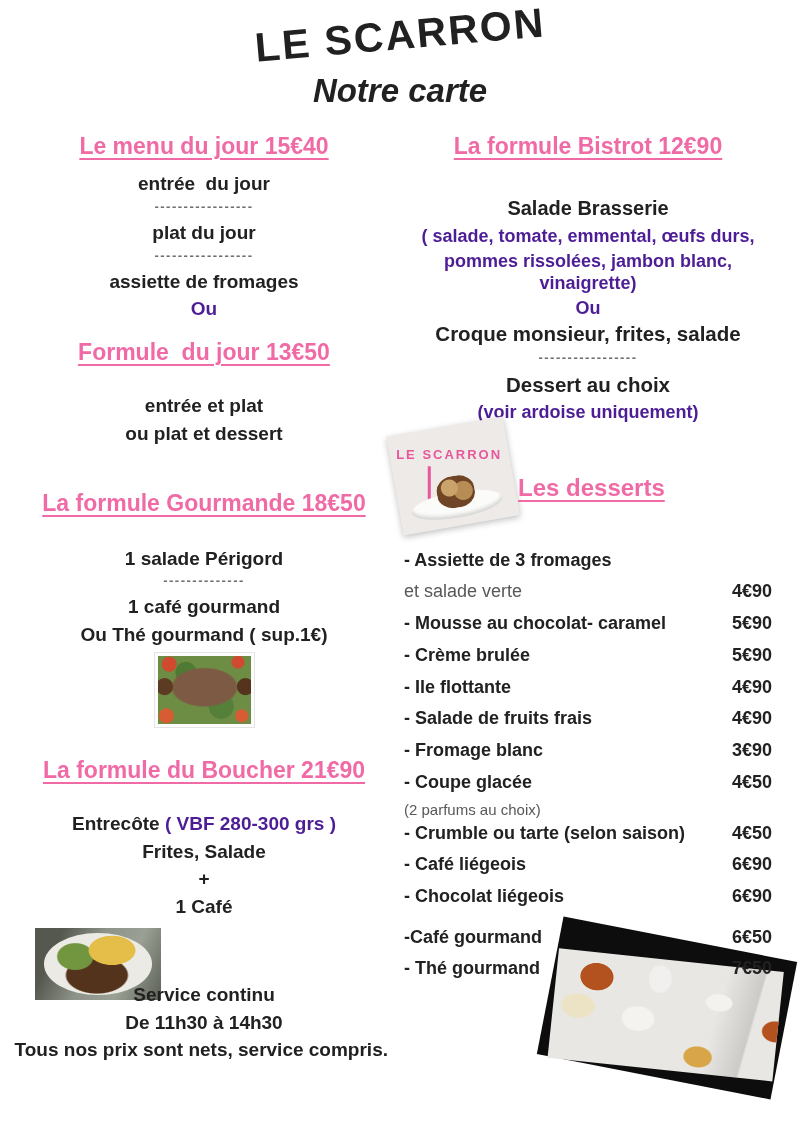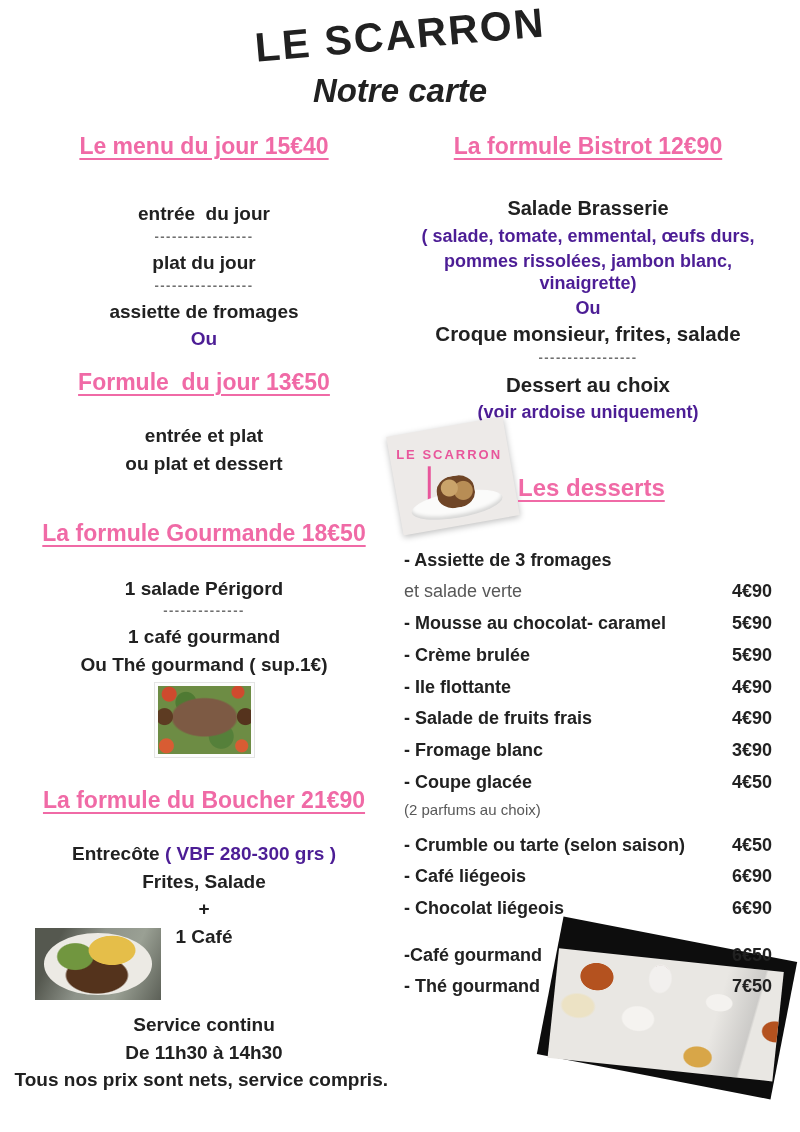--- a/index.html
+++ b/index.html
@@ -12,43 +12,43 @@
   .subtitle{position:absolute;top:72px;left:0;width:100%;text-align:center;
             font-size:33px;font-weight:800;white-space:pre;font-style:italic;}
 
   
   .col{position:absolute;top:125px;padding-top:8px;z-index:2;}
   #col-left{left:20px;width:368px;}
   #col-right{left:402px;width:372px;}
 
   h2{font-size:23px;font-weight:800;color:#f06aa6;margin:0;text-align:center;white-space:pre;
      text-decoration:underline;text-decoration-thickness:2px;text-underline-offset:4px;}
-  .mb-h1{margin-bottom:42px;} .mt-h2{margin-top:18px;margin-bottom:28px;}
+  .mb-h1{margin-bottom:12px;} .mt-h2{margin-top:18px;margin-bottom:28px;}
   .mt-h3{margin-top:44px;margin-bottom:30px;} .mt-h4{margin-top:6px;margin-bottom:28px;}
   .mb-h5{margin-bottom:36px;}
 
   p{margin:0 0 4px;font-size:19px;line-height:1.25;text-align:center;}
   .b{font-weight:bold;color:#212121;}
   .g{font-weight:700;color:#4c1d95;}
   .pw{white-space:pre;}
   .sep{color:#6f6f6f;font-weight:bold;font-size:13px;letter-spacing:1.5px;line-height:1;
        margin:4px 0 8px;text-align:center;}
   .fs20{font-size:20px;} .fs21{font-size:20.5px;} .fs18{font-size:18px;margin-bottom:2px;}
   .service{margin-top:64px;}
   .nowrap{white-space:nowrap;margin-left:-6px;text-align:right;}
 
   
   .dlist{margin-top:6px;}
   .drow{display:flex;justify-content:space-between;align-items:baseline;
         font-size:18px;font-weight:bold;line-height:1.15;margin-bottom:11px;padding:0 2px;}
   .drow .dname{text-align:left;}
   .drow .dprice{text-align:right;}
   .gname{font-weight:400;color:#585858;}
-  .drow-small{font-size:15px;font-weight:400;color:#585858;margin:-2px 0 16px;}
-  .gap-top{margin-top:26px;align-items:center;}
+  .drow-small{font-size:15px;font-weight:400;color:#585858;margin:-2px 0 4px;}
+  .gap-top{margin-top:20px;align-items:center;}
 
   
   .desserts-header{position:relative;height:118px;margin-top:0;}
   .desserts-heading{position:absolute;left:116px;top:48px;font-size:24px;}
 
   
   .photo-salade{width:99px;height:74px;margin:6px auto 30px;background:#fdfdfd;
                 padding:3px;box-sizing:border-box;box-shadow:0 0 0 1px #e4e4e4;}
   .photo-salade .inner{width:100%;height:100%;
     background:

